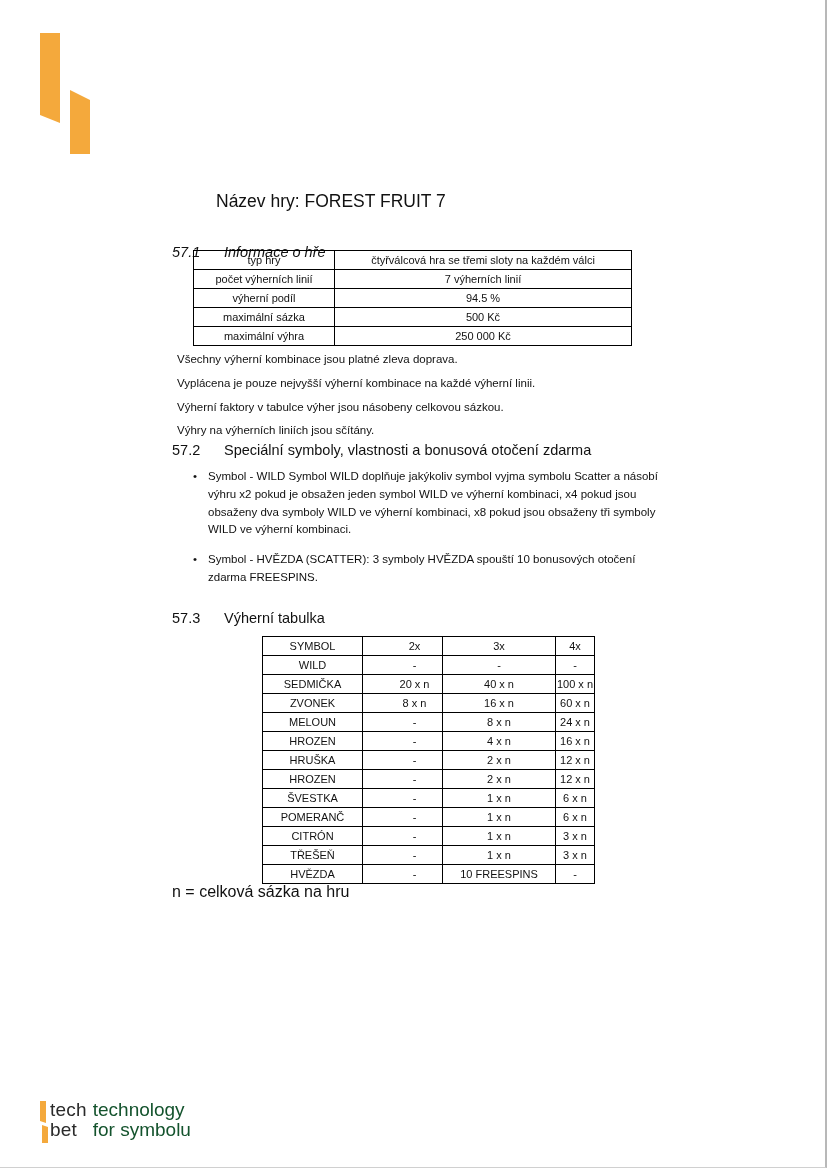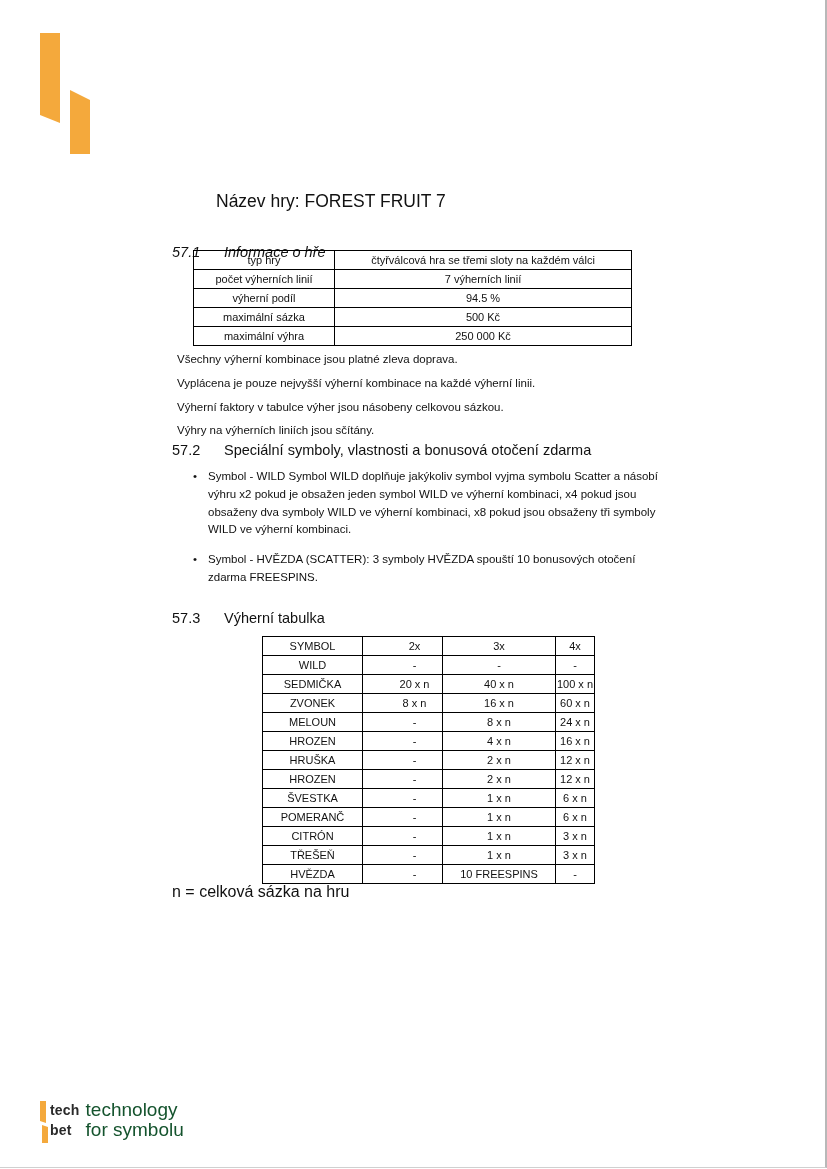--- a/index.html
+++ b/index.html
@@ -24,21 +24,21 @@
   .bullets { position: absolute; left: 192px; top: 468px; width: 470px; font-size: 11.5px; line-height: 17.8px; }
   .bullet { position: relative; padding-left: 16px; margin-bottom: 12px; }
   .bullet .dot { position: absolute; left: 1px; top: 0; }
   .paytable { position: absolute; left: 246px; top: 636px; width: 333px; margin-left: 16px; }
   .paytable td { height: 18px; line-height: 17px; }
   .paytable td.c0 { width: 99px; }
   .paytable td.c1 { width: 55px; padding-left: 24px; }
   .paytable td.c2 { width: 112px; }
   .footnote { position: absolute; left: 172px; top: 883px; font-size: 16px; }
   .logo-bottom { position: absolute; left: 40px; top: 1100px; display: flex; align-items: flex-start; }
-  .tb-words { font-size: 14px; line-height: 20px; font-weight: bold; color: #2a2a2a; letter-spacing: 0.2px; }
+  .tb-words { font-size: 19px; line-height: 20px; font-weight: normal; color: #2a2a2a; letter-spacing: 0.2px; }
   .tb-tag { font-size: 19px; line-height: 20px; color: #14532d; margin-left: 6px; }
 </style>
 </head>
 <body>
 
 <div class="page-border"></div>
 
 <div class="logo-top">
   <svg width="52" height="122" viewBox="0 0 52 122">
     <polygon points="0,0 20,0 20,90 0,82" fill="#f4a93c"></polygon>

